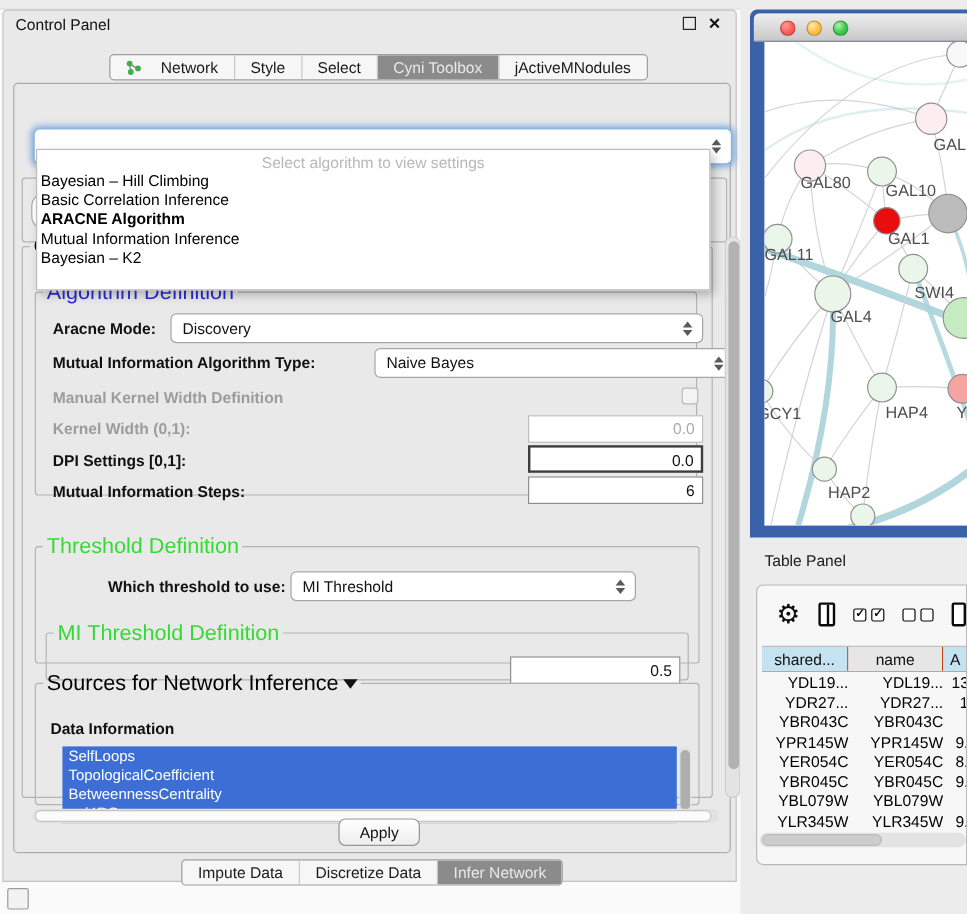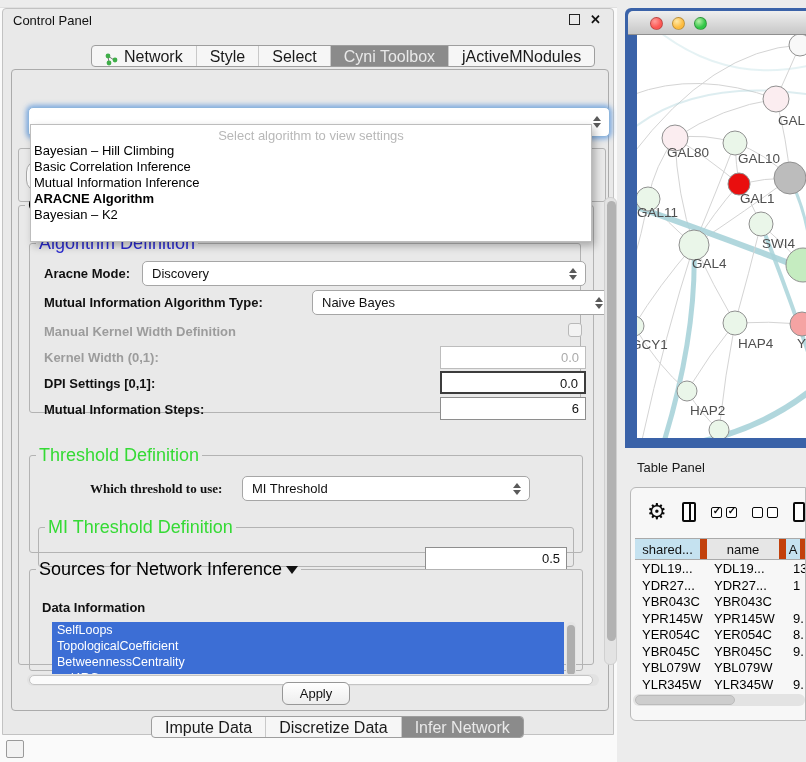--- a/index.html
+++ b/index.html
@@ -14,21 +14,21 @@
   
   .control-panel { left:2px; top:8px; width:612px; height:727px; background:#e9e9e9;
     border:1px solid #c2c2c2; border-radius:4px 4px 0 0; }
   .cp-title { left:10px; top:4px; font-size:13px; color:#111; }
   .cp-icons { right:12px; top:4px; display:flex; gap:10px; align-items:center; }
   .cp-float { width:11px; height:11px; border:1.5px solid #222; background:transparent; }
   .cp-close { font-size:13px; font-weight:bold; color:#111; line-height:13px; }
 
   
   .seg-bar { display:flex; border:1px solid #9e9e9e; border-radius:4px; background:#f6f6f6; overflow:hidden; height:22px; }
-  .seg { display:flex; align-items:flex-end; gap:6px; padding:0 13px; font-size:16px; color:#1a1a1a;
+  .seg { display:flex; align-items:center; gap:16px; padding:0 13px; font-size:13px; color:#1a1a1a;
     border-right:1px solid #c9c9c9; white-space:nowrap; }
   .seg:last-child { border-right:none; }
   .seg.sel { background:#8b8b8b; color:#e9e9e9; }
   .top-tabs { left:88px; top:36px; }
   .bottom-tabs { left:148px; top:707px; }
 
   
   .inner-panel { left:8px; top:60px; width:598px; height:642px; background:#e9e9e9;
     border:1px solid #ababab; border-radius:4px; }
 
@@ -111,24 +111,24 @@
   .tb-toolbar { position:absolute; left:0; top:0; width:100%; height:48px; display:flex; align-items:center; gap:15px; padding-left:16px; }
   .gear { font-size:22px; color:#0a0a0a; line-height:22px; }
   .cols-icon { width:20px; height:20px; border:2px solid #0a0a0a; border-radius:2px; position:relative; background:#fff; }
   .cols-icon::after { content:""; position:absolute; left:50%; top:0; width:2px; height:100%; background:#0a0a0a; }
   .cb-pair { display:flex; gap:4px; }
   .cb { width:11px; height:11px; border:1.5px solid #0a0a0a; border-radius:2px; position:relative; background:#fff; }
   .cb.ck::after { content:"✓"; position:absolute; left:0.5px; top:-3px; font-size:10px; font-weight:bold; color:#0a0a0a; }
   .doc-icon { width:16px; height:20px; border:2px solid #0a0a0a; border-radius:2px; background:#fff; }
   .tb-table { position:absolute; left:4px; top:50px; width:172px; height:152px; overflow:hidden; }
   .tb-header { display:flex; height:22px; border-top:1px solid #aaa; border-bottom:1px solid #aaa; }
-  .tb-hcell { font-size:13px; color:#111; text-align:center; padding-top:3px; border-right:7px solid #c2410c;
+  .tb-hcell { font-size:13px; color:#111; text-align:center; padding-top:3px; border-right:1px solid #c2410c;
     background:#e6e6e6; overflow:hidden; white-space:nowrap; }
   .tb-hcell.hl { background:#c5e2f0; }
-  .tb-row { display:flex; height:16.5px; }
+  .tb-row { display:flex; height:16.5px;text-align:right; }
   .tb-cell { font-size:13px; color:#000; padding:1px 0 0 7px; white-space:nowrap; overflow:hidden; }
   .tb-hscroll { position:absolute; left:2px; top:206px; width:172px; height:12px; background:#e3e3e3; border-radius:6px; }
   .tb-hthumb { position:absolute; left:2px; top:1px; width:100px; height:10px; background:#cdcdcd; border-radius:5px; border:1px solid #bbb; }
 </style>
 </head>
 <body>
 
 <div class="root">
 
   <div class="abs top-strip"></div>
@@ -174,22 +174,22 @@
           </span>
       </div>
       <div class="hidden-fieldset abs"></div>
       <div class="hidden-combo2 abs">gal-filtered sif default node</div>
 
       <div class="dd-overlay abs">
         <div class="dd-placeholder">Select algorithm to view settings</div>
         <div id="dd-items">
             <div class="dd-item">Bayesian – Hill Climbing</div>
             <div class="dd-item">Basic Correlation Inference</div>
+            <div class="dd-item bold">ARACNE Algorithm</div>
             <div class="dd-item">Mutual Information Inference</div>
-            <div class="dd-item bold">ARACNE Algorithm</div>
             <div class="dd-item">Bayesian – K2</div>
           </div>
       </div>
 
       <fieldset class="fs-cyni">
         <legend>Cyni Algorithm Settings</legend>
 
         <fieldset class="fs-algo">
           <legend>Algorithm Definition</legend>
 
@@ -221,21 +221,21 @@
           <div class="tfield focus" style="left:410px; top:117px; width:146px;">0.0</div>
 
           <div class="lbl" style="left:14px; top:148px;">Mutual Information Steps:</div>
           <div class="tfield" style="left:410px; top:143px; width:146px;">6</div>
         </fieldset>
 
 
         <fieldset class="fs-thresh">
           <legend>Threshold Definition</legend>
 
-          <div class="lbl" style="left:60px; top:15px;font-family:Liberation Serif, serif;">Which threshold to use:</div>
+          <div class="lbl" style="left:60px; top:15px;">Which threshold to use:</div>
           <div class="combo" style="left:212px; top:10px; width:288px;">
             <span>MI Threshold</span>
             <span class="spin">
                 <i class="up"></i>
                 <i class="dn"></i>
               </span>
           </div>
 
           <fieldset class="fs-mi">
             <legend>MI Threshold Definition</legend>

